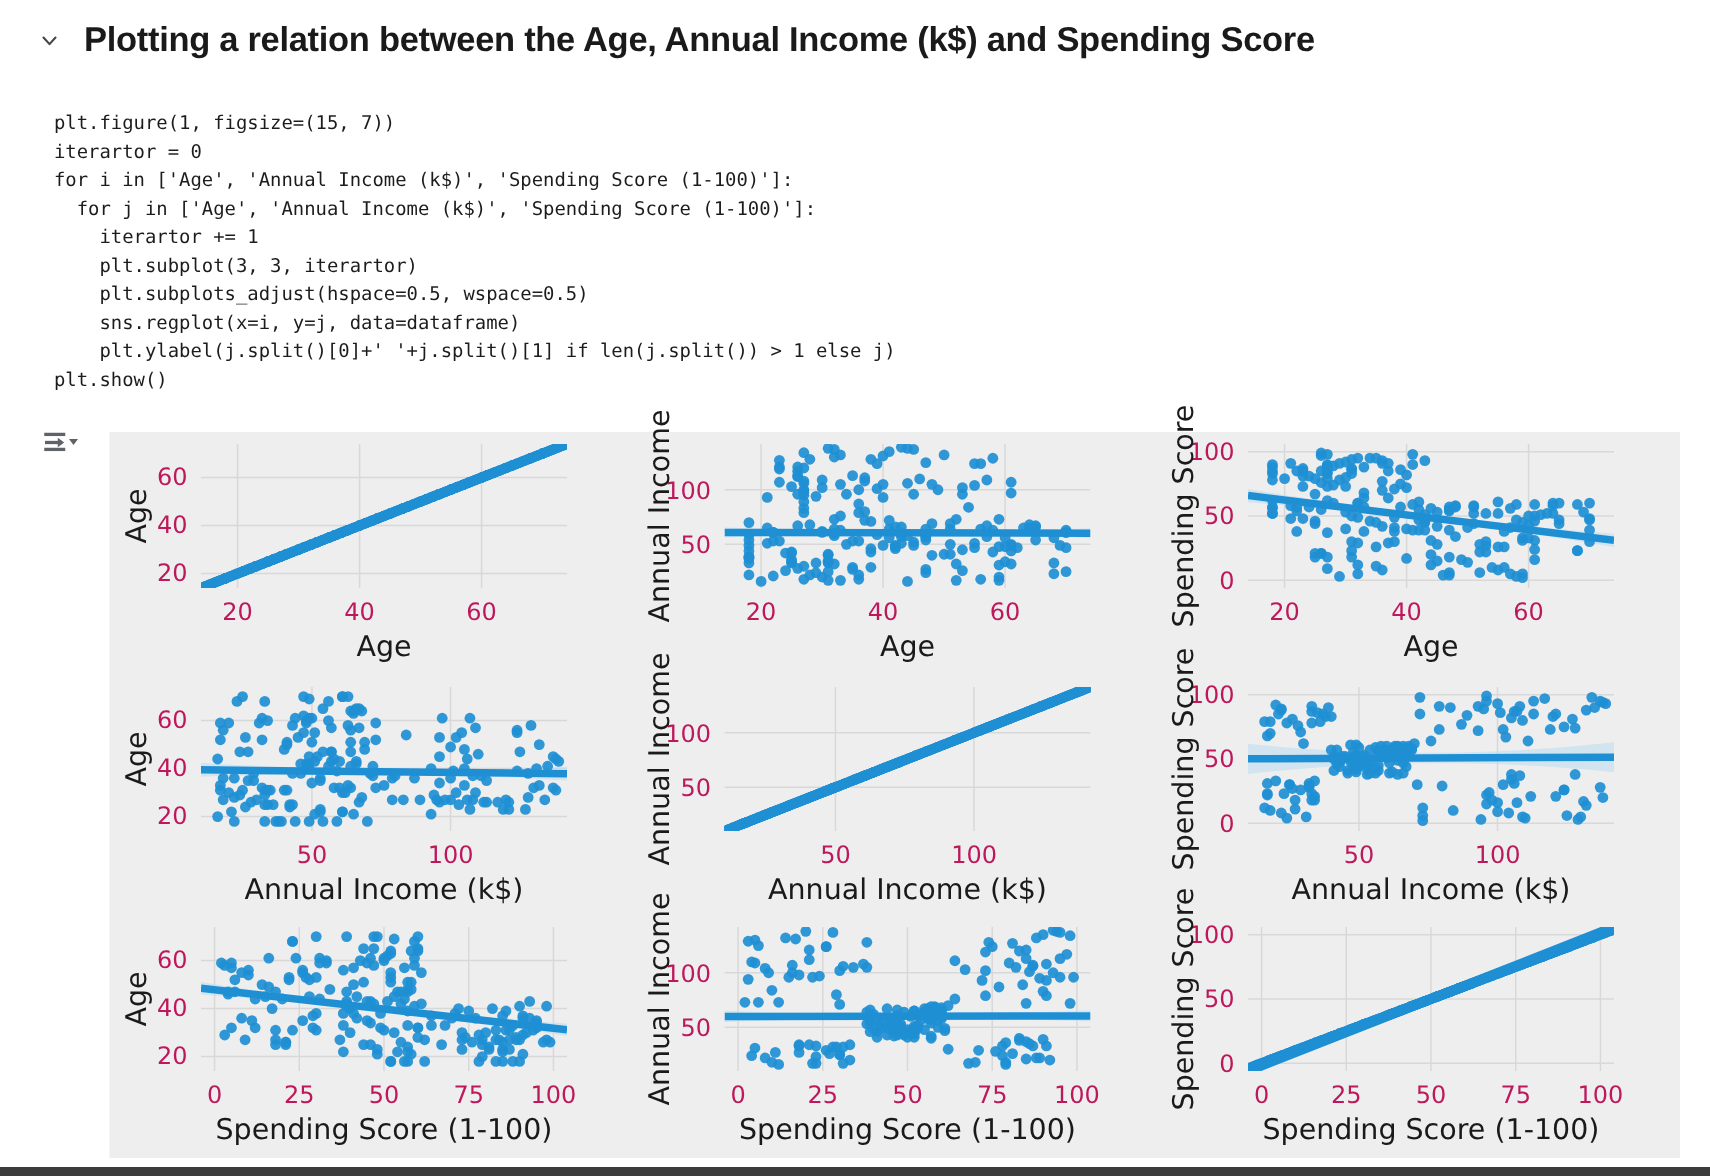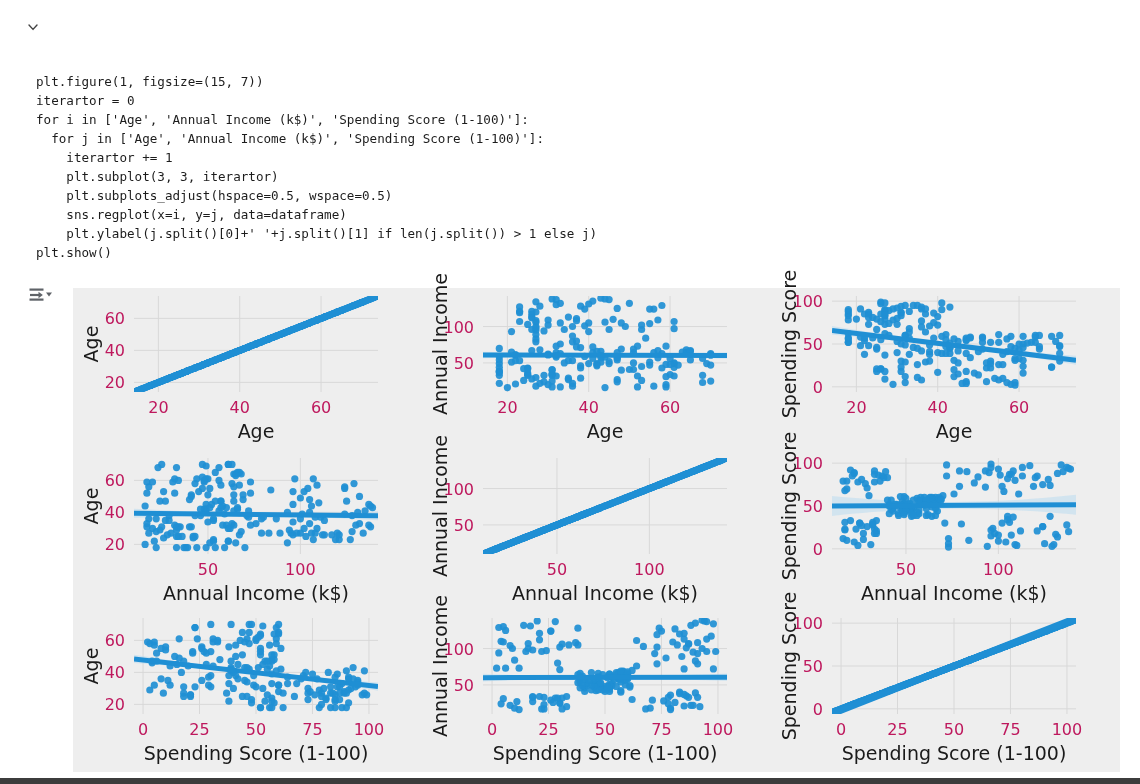--- a/index.html
+++ b/index.html
@@ -106,20 +106,21 @@
 </style>
 </head>
 <body>
 
 <div id="notebook-heading">
   <span id="chevron">
     <svg width="14" height="14" viewBox="0 0 14 14" aria-hidden="true">
       <path d="M3 5 L7 9.4 L11 5" fill="none" stroke="#444" stroke-width="1.4" stroke-linecap="round" stroke-linejoin="round"></path>
     </svg>
   </span>
+  <span id="heading-text">Plotting a relation between the Age, Annual Income (k$) and Spending Score</span>
 </div>
 
 <pre id="code-cell">plt.figure(1, figsize=(15, 7))
 iterartor = 0
 for i in ['Age', 'Annual Income (k$)', 'Spending Score (1-100)']:
   for j in ['Age', 'Annual Income (k$)', 'Spending Score (1-100)']:
     iterartor += 1
     plt.subplot(3, 3, iterartor)
     plt.subplots_adjust(hspace=0.5, wspace=0.5)
     sns.regplot(x=i, y=j, data=dataframe)

